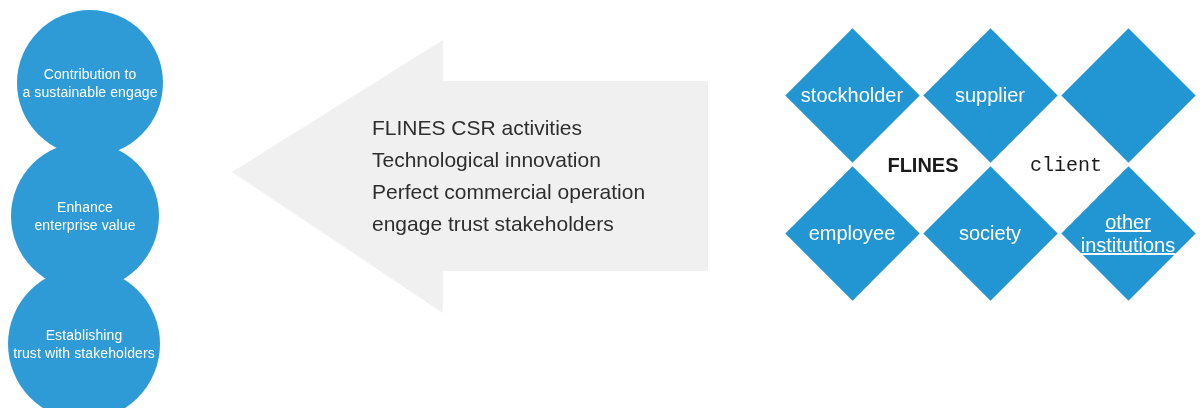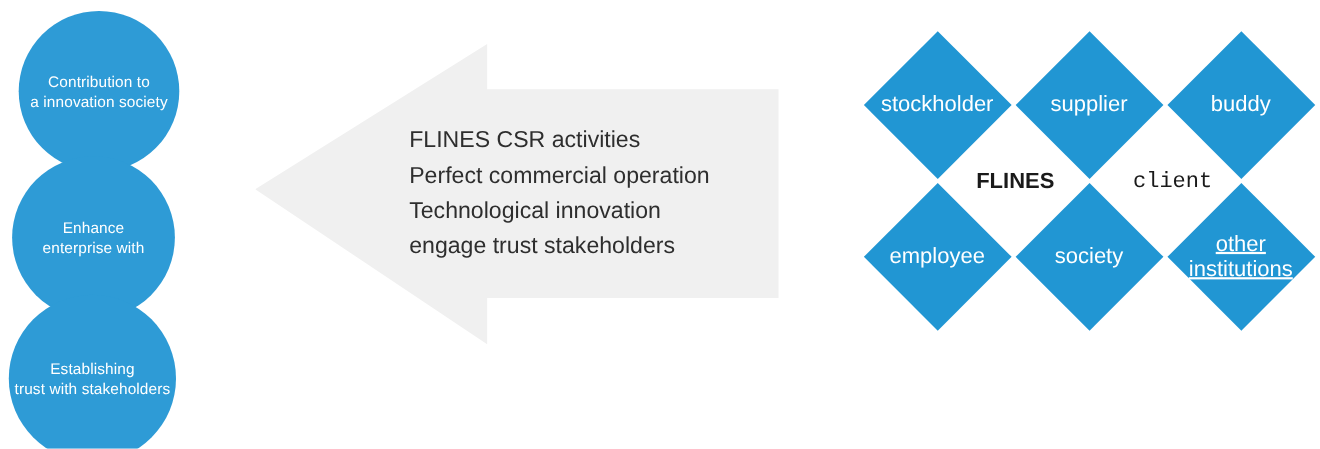--- a/index.html
+++ b/index.html
@@ -110,59 +110,58 @@
   #label-client { left: 1006px; top: 154px; font-family: Liberation Mono, monospace; }
 </style>
 </head>
 <body>
 
 <div id="canvas">
 
   <div class="circle" id="circle-1">
     <span class="ctext">
       <span>Contribution to</span><br>
-      <span>a innovation society</span>
+      <span>a sustainable engage</span>
     </span>
   </div>
 
   <div class="circle" id="circle-2">
     <span class="ctext">
       <span>Enhance</span><br>
-      <span>enterprise with</span>
+      <span>enterprise value</span>
     </span>
   </div>
 
   <div class="circle" id="circle-3">
     <span class="ctext">
       <span>Establishing</span><br>
       <span>trust with stakeholders</span>
     </span>
   </div>
 
   <div id="arrow-shape"></div>
 
   <div id="arrow-text">
     <span class="aline">FLINES CSR activities</span>
+    <span class="aline">Technological innovation</span>
     <span class="aline">Perfect commercial operation</span>
-    <span class="aline">Technological innovation</span>
     <span class="aline">engage trust stakeholders</span>
   </div>
 
   <div id="diamond-grid">
 
     <div class="diamond" id="diamond-stockholder"></div>
     <div class="diamond" id="diamond-supplier"></div>
     <div class="diamond" id="diamond-buddy"></div>
     <div class="diamond" id="diamond-employee"></div>
     <div class="diamond" id="diamond-society"></div>
     <div class="diamond" id="diamond-other"></div>
 
     <div class="diamond-label" id="label-stockholder">stockholder</div>
     <div class="diamond-label" id="label-supplier">supplier</div>
-    <div class="diamond-label" id="label-buddy">buddy</div>
     <div class="diamond-label" id="label-society">society</div>
     <div class="diamond-label" id="label-employee">employee</div>
     <div class="diamond-label" id="label-other">other
 institutions</div>
 
     <div class="gap-label" id="label-flines">FLINES</div>
     <div class="gap-label" id="label-client">client</div>
 
   </div>
 

